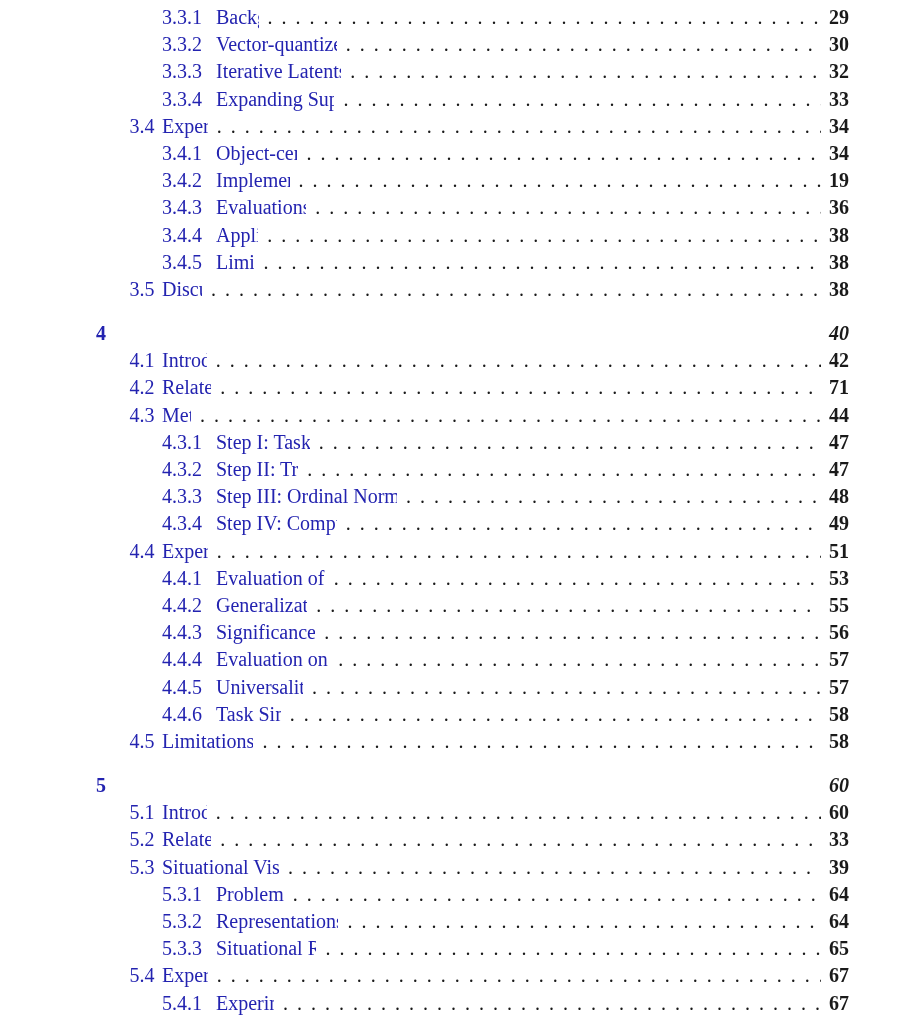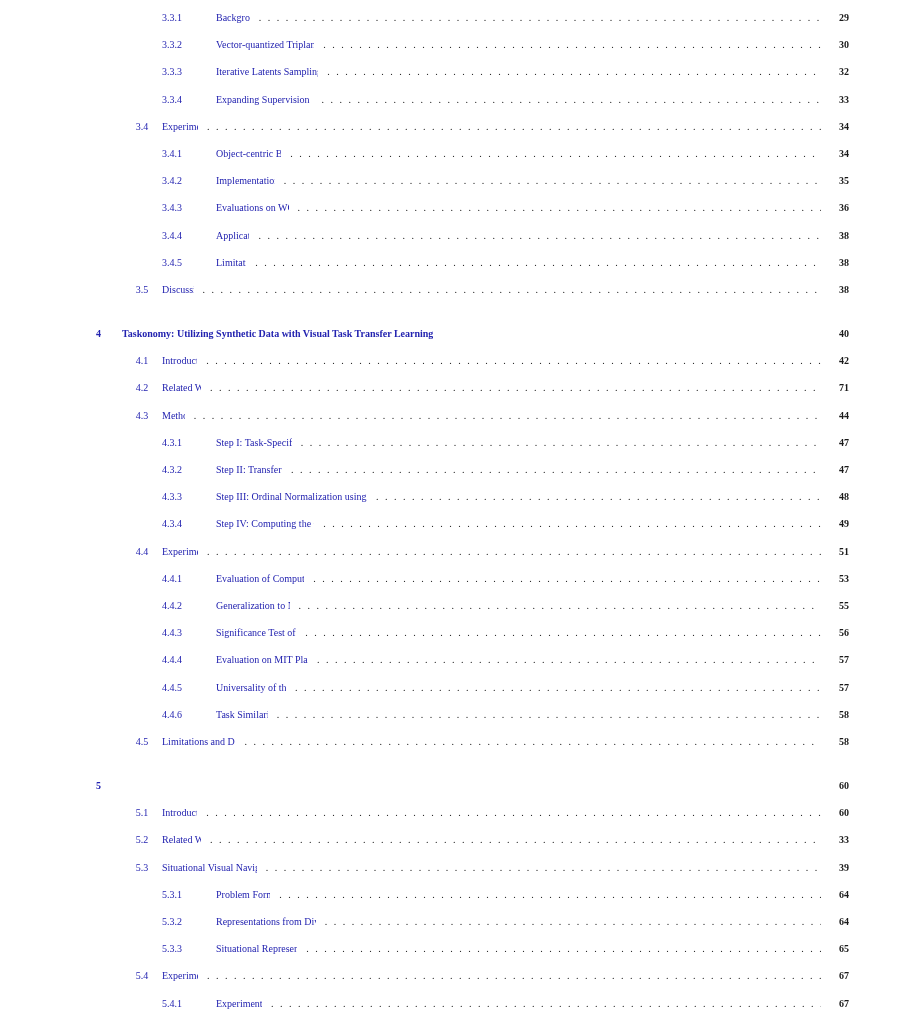--- a/index.html
+++ b/index.html
@@ -14,21 +14,21 @@
     overflow: hidden;
   }
 
   .toc { width: 100%; }
 
   .toc-row {
     display: flex;
     align-items: baseline;
     height: 27.2px;
     line-height: 27.2px;
-    font-size: 10px;
+    font-size: 20px;
     color: var(--link-color, #2323b0);
     cursor: pointer;
   }
 
   .toc-row .num { flex: 0 0 auto; white-space: nowrap; }
   .toc-row .title { flex: 0 1 auto; white-space: nowrap; overflow: hidden; }
 
   .lvl1 { margin-top: 17px; font-weight: bold; }
   .lvl1 .num { width: 26px; }
 
@@ -52,21 +52,21 @@
   }
   .lvl1 .leader::after { content: ""; }
 
   .pagenum {
     flex: 0 0 auto;
     min-width: 22px;
     text-align: right;
     color: var(--page-num-color, #1a1a1a);
     font-weight: bold;
   }
-  .lvl1 .pagenum { font-weight: bold; }
+  .lvl1 .pagenum { font-weight: bold; font-style: italic; }
 </style>
 </head>
 <body>
 
 <div class="doc-page">
   <div class="toc">
       <div class="toc-row lvl3">
         <span class="num">3.3.1</span>
         <span class="title">Background.</span>
         <span class="leader"></span>
@@ -99,21 +99,21 @@
       <div class="toc-row lvl3">
         <span class="num">3.4.1</span>
         <span class="title">Object-centric Benchmark</span>
         <span class="leader"></span>
         <span class="pagenum">34</span>
       </div>
       <div class="toc-row lvl3">
         <span class="num">3.4.2</span>
         <span class="title">Implementation Details</span>
         <span class="leader"></span>
-        <span class="pagenum">35</span>
+        <span class="pagenum">19</span>
       </div>
       <div class="toc-row lvl3">
         <span class="num">3.4.3</span>
         <span class="title">Evaluations on WOD-Vehicle</span>
         <span class="leader"></span>
         <span class="pagenum">36</span>
       </div>
       <div class="toc-row lvl3">
         <span class="num">3.4.4</span>
         <span class="title">Applications</span>
@@ -127,21 +127,20 @@
         <span class="pagenum">38</span>
       </div>
       <div class="toc-row lvl2">
         <span class="num">3.5</span>
         <span class="title">Discussion</span>
         <span class="leader"></span>
         <span class="pagenum">38</span>
       </div>
       <div class="toc-row lvl1">
         <span class="num">4</span>
-        <span class="title">Taskonomy: Utilizing Synthetic Data with Visual Task Transfer Learning</span>
         <span class="leader"></span>
         <span class="pagenum">40</span>
       </div>
       <div class="toc-row lvl2">
         <span class="num">4.1</span>
         <span class="title">Introduction</span>
         <span class="leader"></span>
         <span class="pagenum">42</span>
       </div>
       <div class="toc-row lvl2">

